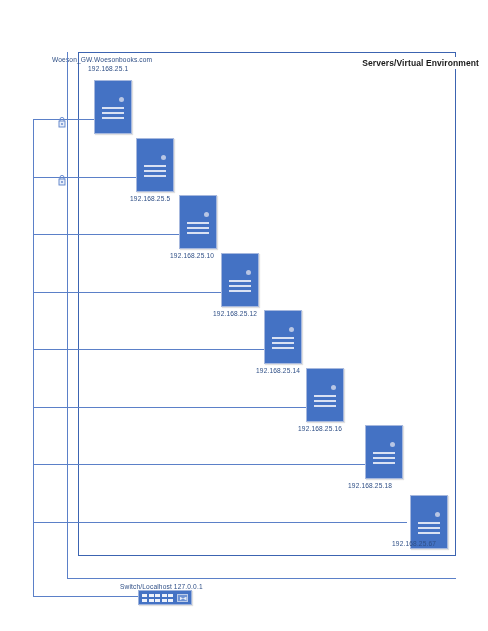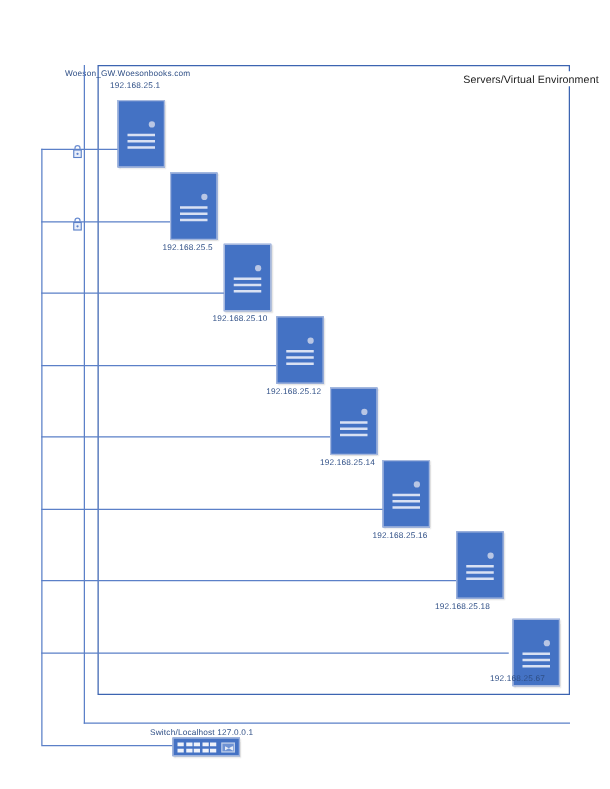--- a/index.html
+++ b/index.html
@@ -26,21 +26,21 @@
     height: 504px;
     border: 1.5px solid #3c64b1;
     box-sizing: border-box;
     background: transparent;
   }
   .env-title {
     position: absolute;
     right: 6px;
     top: 57px;
     font-size: 8.5px;
-    font-weight: normal;
+    font-weight: bold;
     color: #1a1a1a;
     letter-spacing: 0.1px;
     white-space: nowrap;
     background: #ffffff;
     padding: 1px 3px;
   }
   
   .server {
     position: absolute;
     width: 38px;

